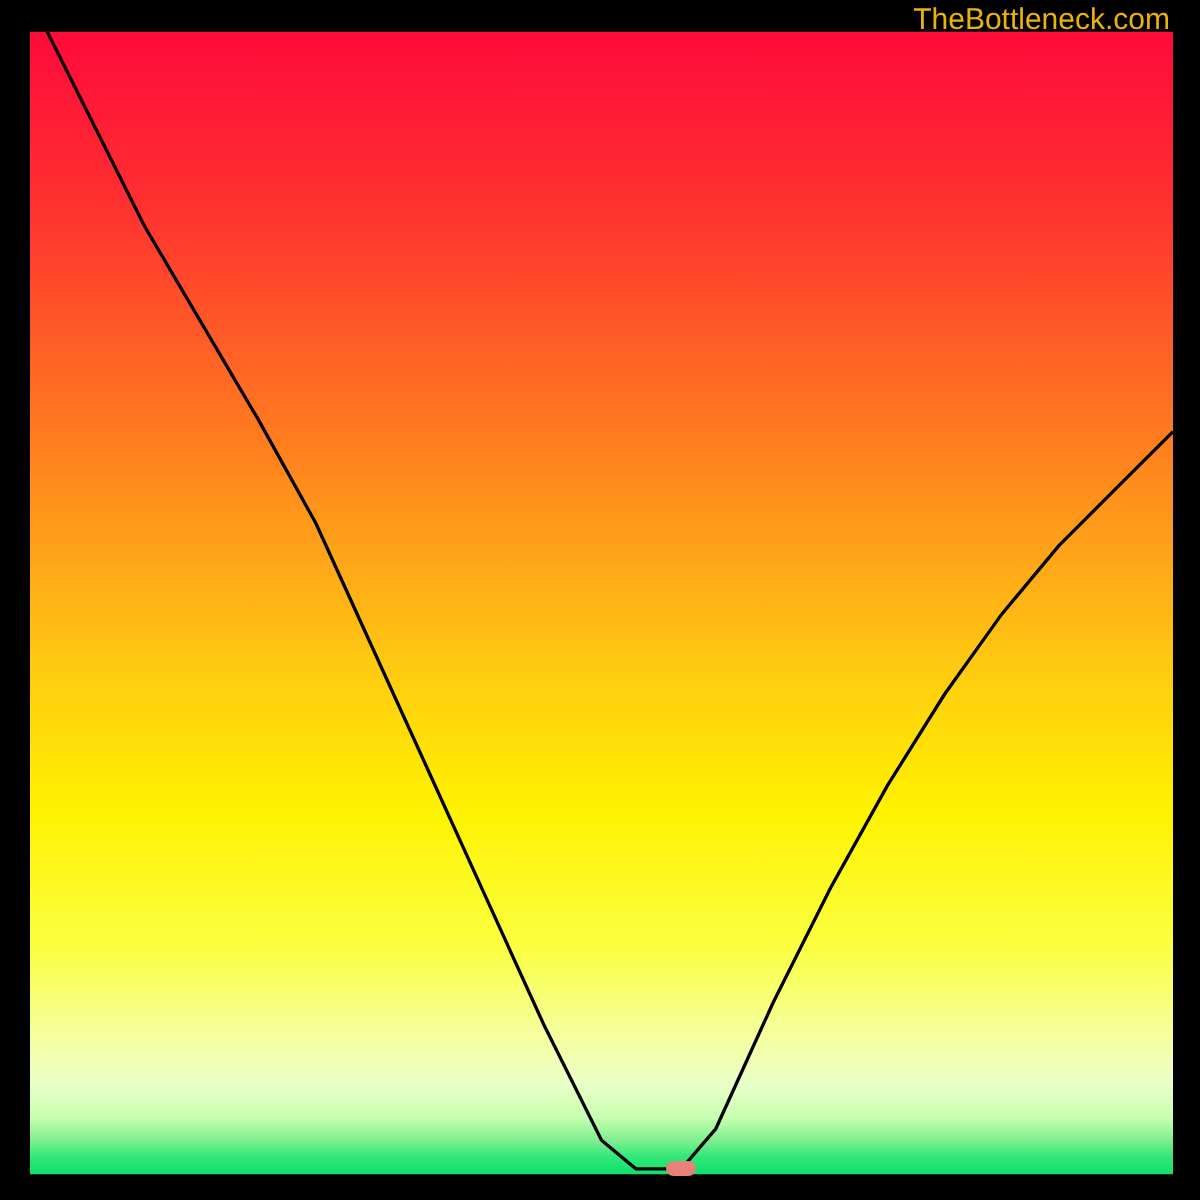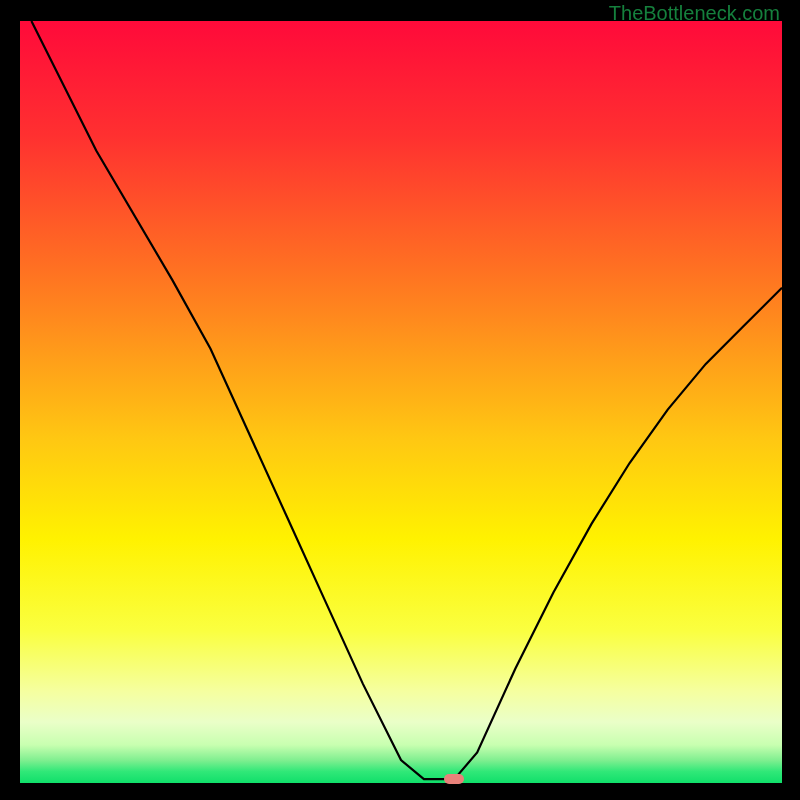--- a/index.html
+++ b/index.html
@@ -29,21 +29,21 @@
     position: absolute;
     left: 0;
     top: 0;
     width: 100%;
     height: 100%;
   }
   .watermark {
     position: absolute;
     top: 2px;
     right: 20px;
-    color: #15803d;
+    color: #eab308;
     font-size: 20px;
     font-weight: 500;
     z-index: 10;
   }
   .marker {
     position: absolute;
     width: 20px;
     height: 10px;
     background: #e8817a;
     border-radius: 5px;

